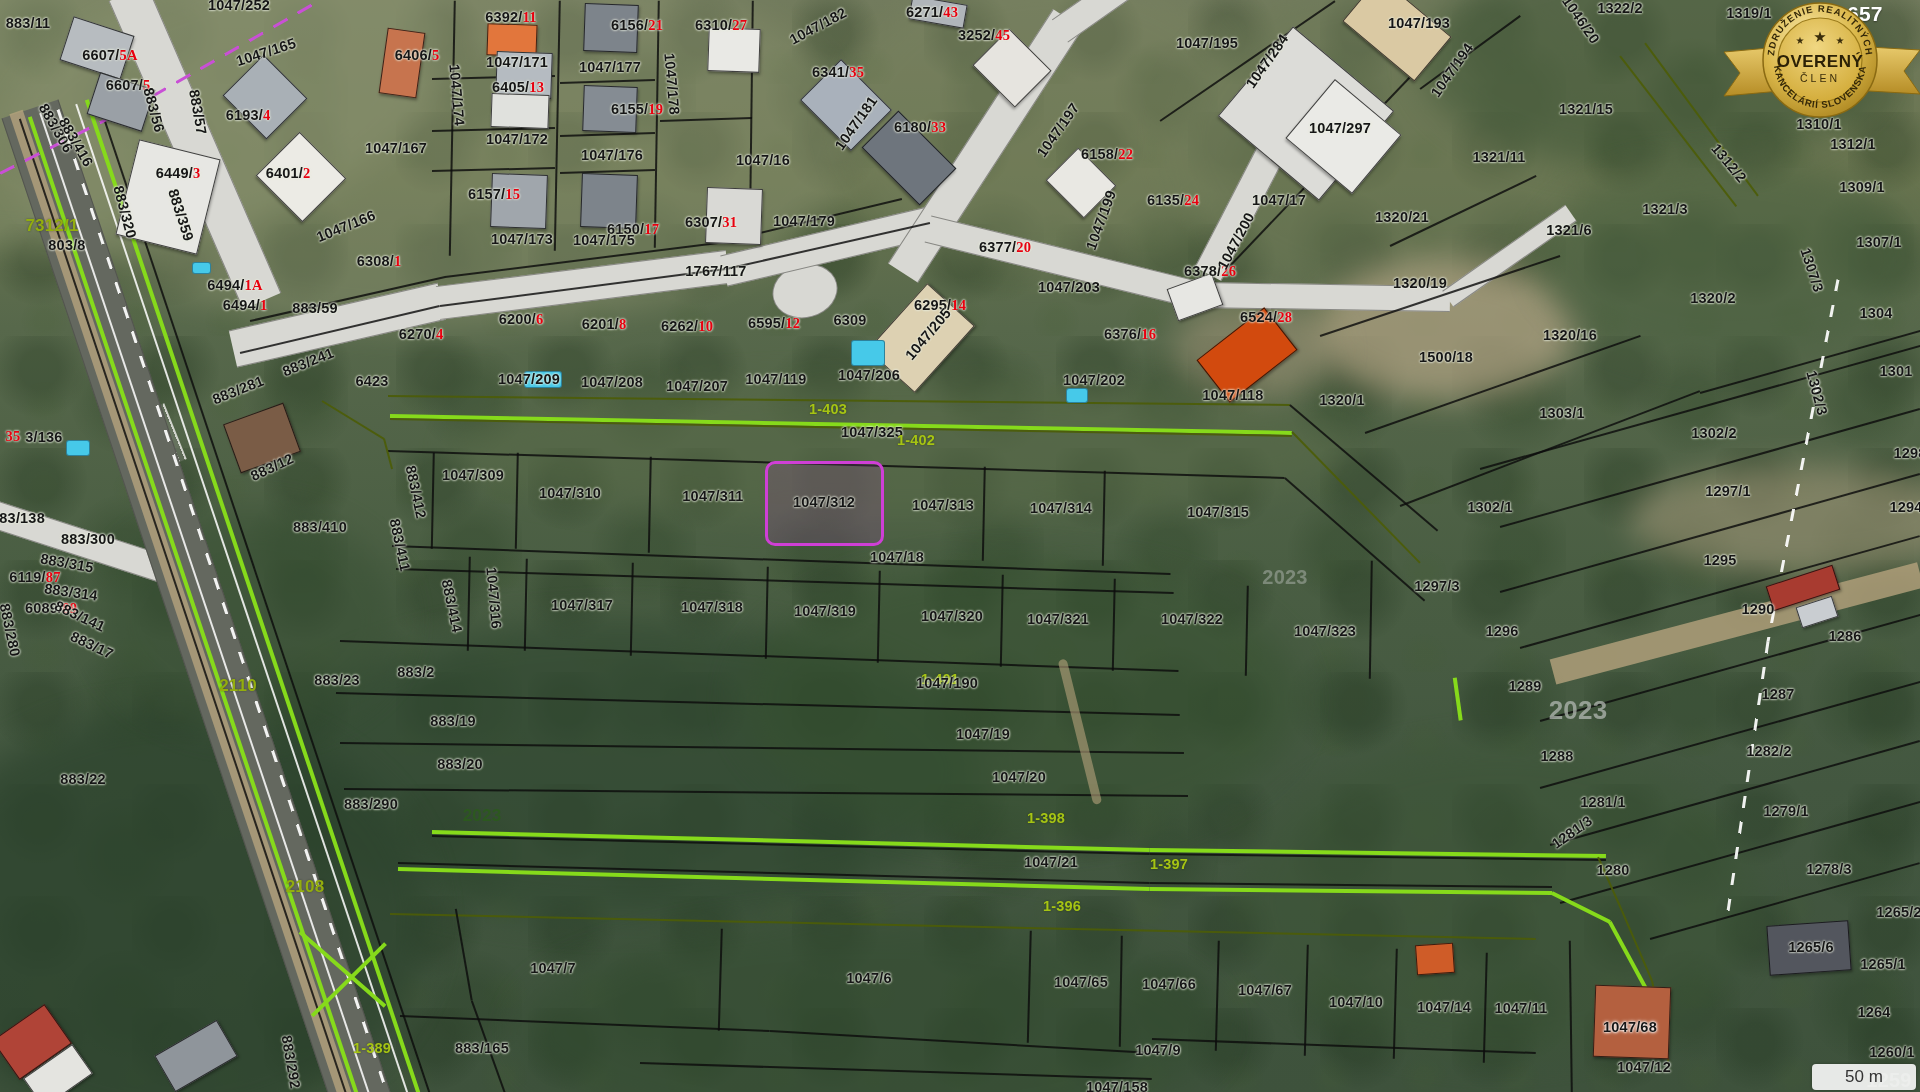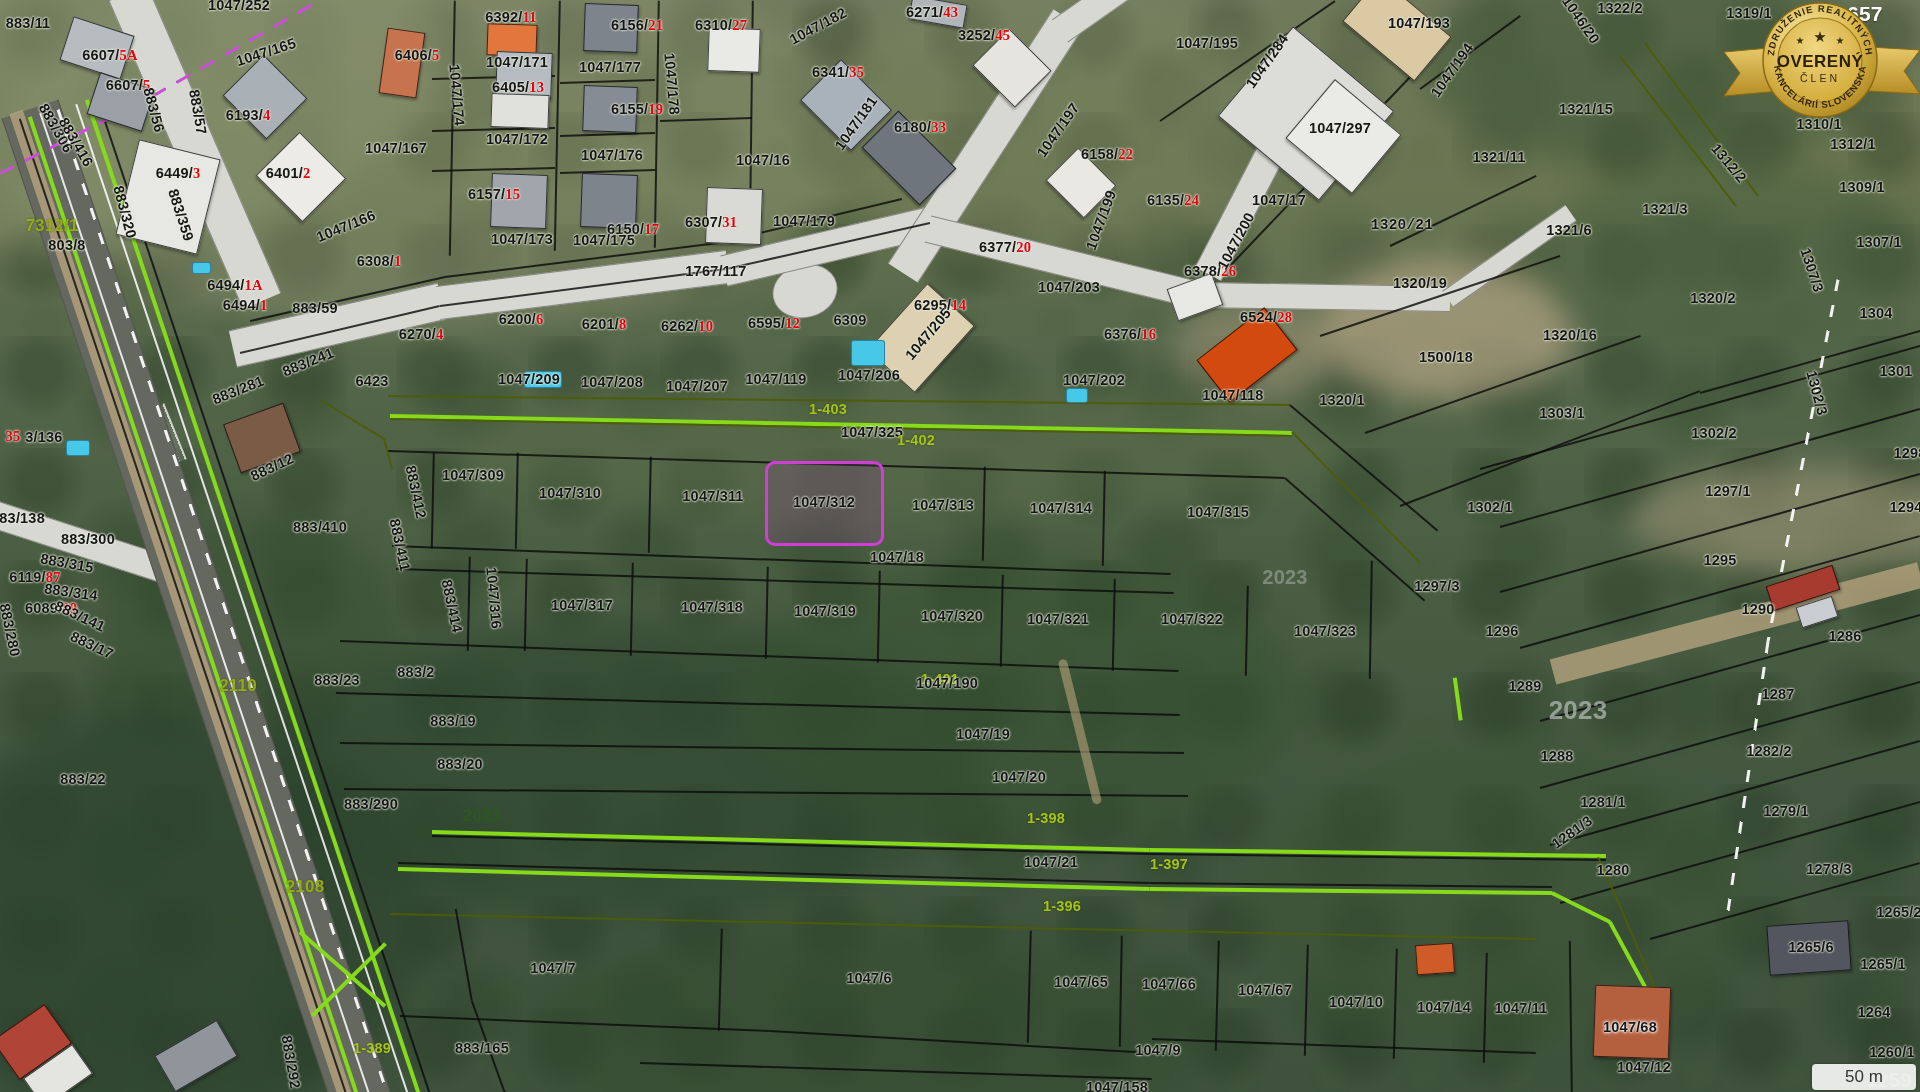--- a/index.html
+++ b/index.html
@@ -336,21 +336,21 @@
     <div class="lbl" style="left: 1130px; top: 334px; transform: translate(-50%, -50%);"><span>6376/</span><span class="red">16</span></div>
     <div class="lbl" style="left: 1210px; top: 271px; transform: translate(-50%, -50%);"><span>6378/</span><span class="red">26</span></div>
     <div class="lbl" style="left: 1236px; top: 241px; transform: translate(-50%, -50%) rotate(-62deg);"><span>1047/200</span></div>
     <div class="lbl" style="left: 1207px; top: 43px; transform: translate(-50%, -50%);"><span>1047/195</span></div>
     <div class="lbl" style="left: 1419px; top: 23px; transform: translate(-50%, -50%);"><span>1047/193</span></div>
     <div class="lbl" style="left: 1267px; top: 61px; transform: translate(-50%, -50%) rotate(-55deg);"><span>1047/284</span></div>
     <div class="lbl" style="left: 1340px; top: 128px; transform: translate(-50%, -50%);"><span>1047/297</span></div>
     <div class="lbl" style="left: 1452px; top: 70px; transform: translate(-50%, -50%) rotate(-55deg);"><span>1047/194</span></div>
     <div class="lbl" style="left: 1499px; top: 157px; transform: translate(-50%, -50%);"><span>1321/11</span></div>
     <div class="lbl" style="left: 1279px; top: 200px; transform: translate(-50%, -50%);"><span>1047/17</span></div>
-    <div class="lbl" style="left: 1402px; top: 225px; transform: translate(-50%, -50%); font-family: Liberation Mono, monospace;"><span>1320/21</span></div>
+    <div class="lbl" style="left: 1402px; top: 217px; transform: translate(-50%, -50%);"><span>1320/21</span></div>
     <div class="lbl" style="left: 1420px; top: 283px; transform: translate(-50%, -50%);"><span>1320/19</span></div>
     <div class="lbl" style="left: 1266px; top: 317px; transform: translate(-50%, -50%);"><span>6524/</span><span class="red">28</span></div>
     <div class="lbl" style="left: 1233px; top: 395px; transform: translate(-50%, -50%);"><span>1047/118</span></div>
     <div class="lbl" style="left: 1446px; top: 357px; transform: translate(-50%, -50%);"><span>1500/18</span></div>
     <div class="lbl" style="left: 1342px; top: 400px; transform: translate(-50%, -50%);"><span>1320/1</span></div>
     <div class="lbl" style="left: 1218px; top: 512px; transform: translate(-50%, -50%);"><span>1047/315</span></div>
     <div class="lbl" style="left: 1490px; top: 507px; transform: translate(-50%, -50%);"><span>1302/1</span></div>
     <div class="lbl" style="left: 1620px; top: 8px; transform: translate(-50%, -50%);"><span>1322/2</span></div>
     <div class="lbl" style="left: 1581px; top: 20px; transform: translate(-50%, -50%) rotate(55deg);"><span>1046/20</span></div>
     <div class="lbl" style="left: 1749px; top: 13px; transform: translate(-50%, -50%);"><span>1319/1</span></div>

